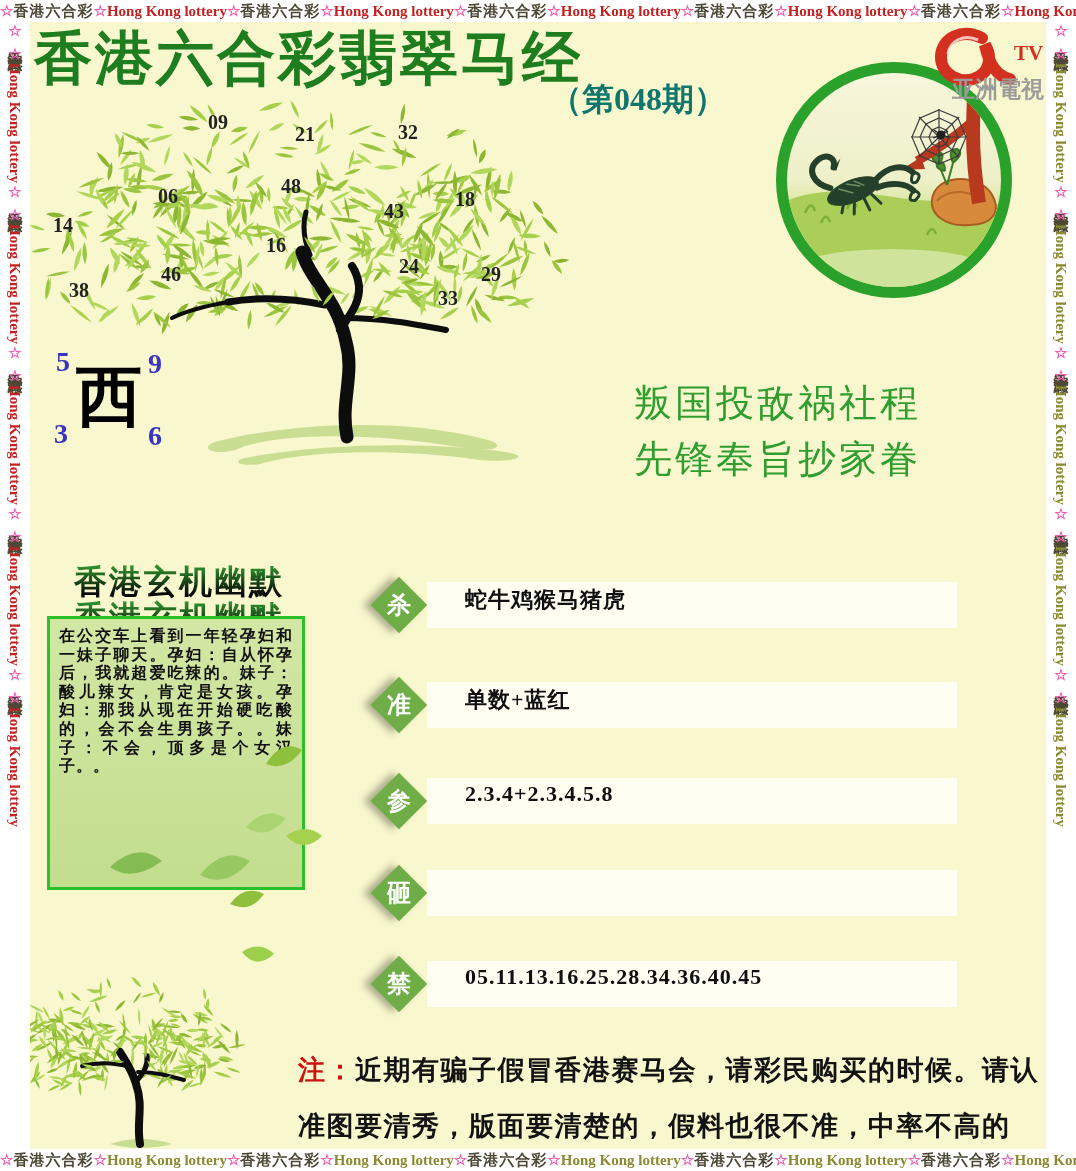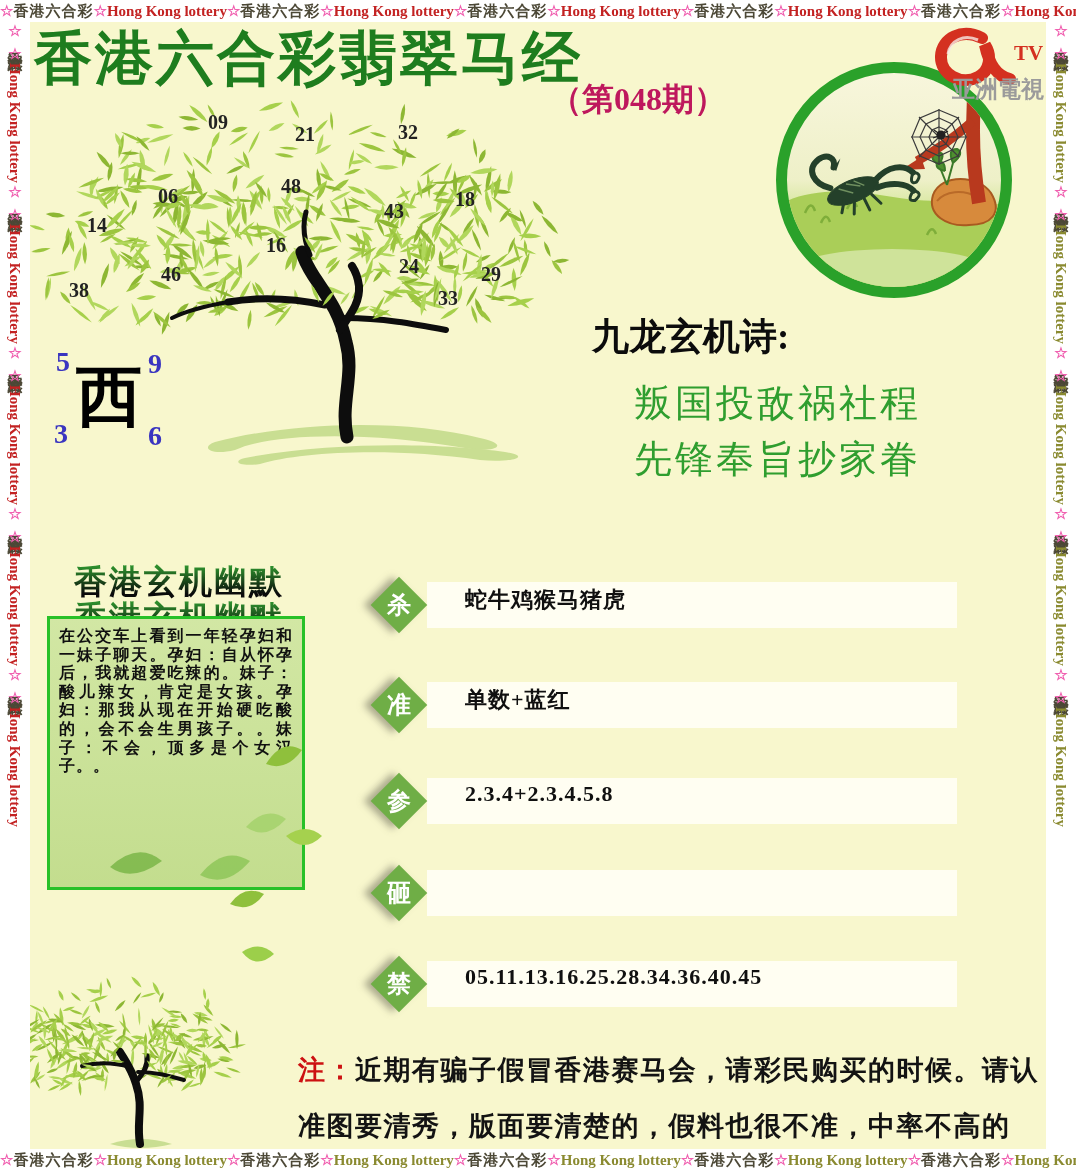--- a/index.html
+++ b/index.html
@@ -14,21 +14,21 @@
          text-orientation:mixed;line-height:30px;}
   .strip-left{left:0;}
   .strip-right{left:1046px;}
   .b-star{color:#f060b0;}
   .b-cn{color:#4c4836;letter-spacing:1px;}
   .b-en{color:#c32222;}
   .en-olive .b-en{color:#8a8a30;}
   
   .title{position:absolute;left:34px;top:20px;font-size:58px;font-weight:bold;color:#1e7d1e;
          letter-spacing:3px;z-index:10;}
-  .issue{position:absolute;left:550px;top:78px;font-size:32px;font-weight:bold;color:#be185d;z-index:10;}
+  .issue{position:absolute;left:550px;top:78px;font-size:32px;font-weight:bold;color:#0f766e;z-index:10;}
   .atv{position:absolute;left:930px;top:26px;z-index:12;}
   
   .scene{position:absolute;left:776px;top:62px;width:214px;height:214px;border:11px solid #2aa12a;
          border-radius:50%;overflow:hidden;z-index:8;
          background:linear-gradient(180deg,#f8f6dc 0%,#eef0c8 50%,#dce9a8 60%);}
   
   .big-tree{position:absolute;left:10px;top:90px;z-index:4;}
   .small-tree{position:absolute;left:14px;top:972px;z-index:4;}
   .tree-num{position:absolute;transform:translate(-50%,-50%);font-size:20px;font-weight:bold;
             color:#222;z-index:6;}
@@ -634,37 +634,36 @@
       </svg>
   </div>
 
   <span class="tree-num" style="left:218px;top:122px">09</span>
   <span class="tree-num" style="left:305px;top:134px">21</span>
   <span class="tree-num" style="left:408px;top:132px">32</span>
   <span class="tree-num" style="left:291px;top:186px">48</span>
   <span class="tree-num" style="left:168px;top:196px">06</span>
   <span class="tree-num" style="left:394px;top:211px">43</span>
   <span class="tree-num" style="left:465px;top:199px">18</span>
-  <span class="tree-num" style="left:97px;top:225px">14</span>
+  <span class="tree-num" style="left:63px;top:225px">14</span>
   <span class="tree-num" style="left:276px;top:245px">16</span>
   <span class="tree-num" style="left:409px;top:266px">24</span>
   <span class="tree-num" style="left:491px;top:274px">29</span>
   <span class="tree-num" style="left:171px;top:274px">46</span>
   <span class="tree-num" style="left:79px;top:290px">38</span>
   <span class="tree-num" style="left:448px;top:298px">33</span>
 
   <div class="dir">
     <span class="dir-num dn-tl">5</span>
     <span class="dir-num dn-tr">9</span>
     <span class="dir-char">西</span>
     <span class="dir-num dn-bl">3</span>
     <span class="dir-num dn-br">6</span>
   </div>
 
-  <div class="poem-title">九龙玄机诗:</div>
   <div class="poem-line pl-0">叛国投敌祸社程</div>
   <div class="poem-line pl-1">先锋奉旨抄家眷</div>
 
   <div class="humor-title ht-0">香港玄机幽默</div>
   <div class="humor-title ht-1">香港玄机幽默</div>
   <div class="humor-box">
     <div class="humor-text">在公交车上看到一年轻孕妇和一妹子聊天。孕妇：自从怀孕后，我就超爱吃辣的。妹子：酸儿辣女，肯定是女孩。孕妇：那我从现在开始硬吃酸的，会不会生男孩子。。妹子：不会，顶多是个女汉子。。</div>
     <svg class="box-leaves" width="252" height="90" viewBox="0 0 252 90">
       <path d="M60,70 q28,-26 52,-6 q-30,22 -52,6 Z" fill="#7ab648" opacity="0.85"></path>
       <path d="M150,78 q24,-30 50,-14 q-24,28 -50,14 Z" fill="#8bc455" opacity="0.8"></path>

